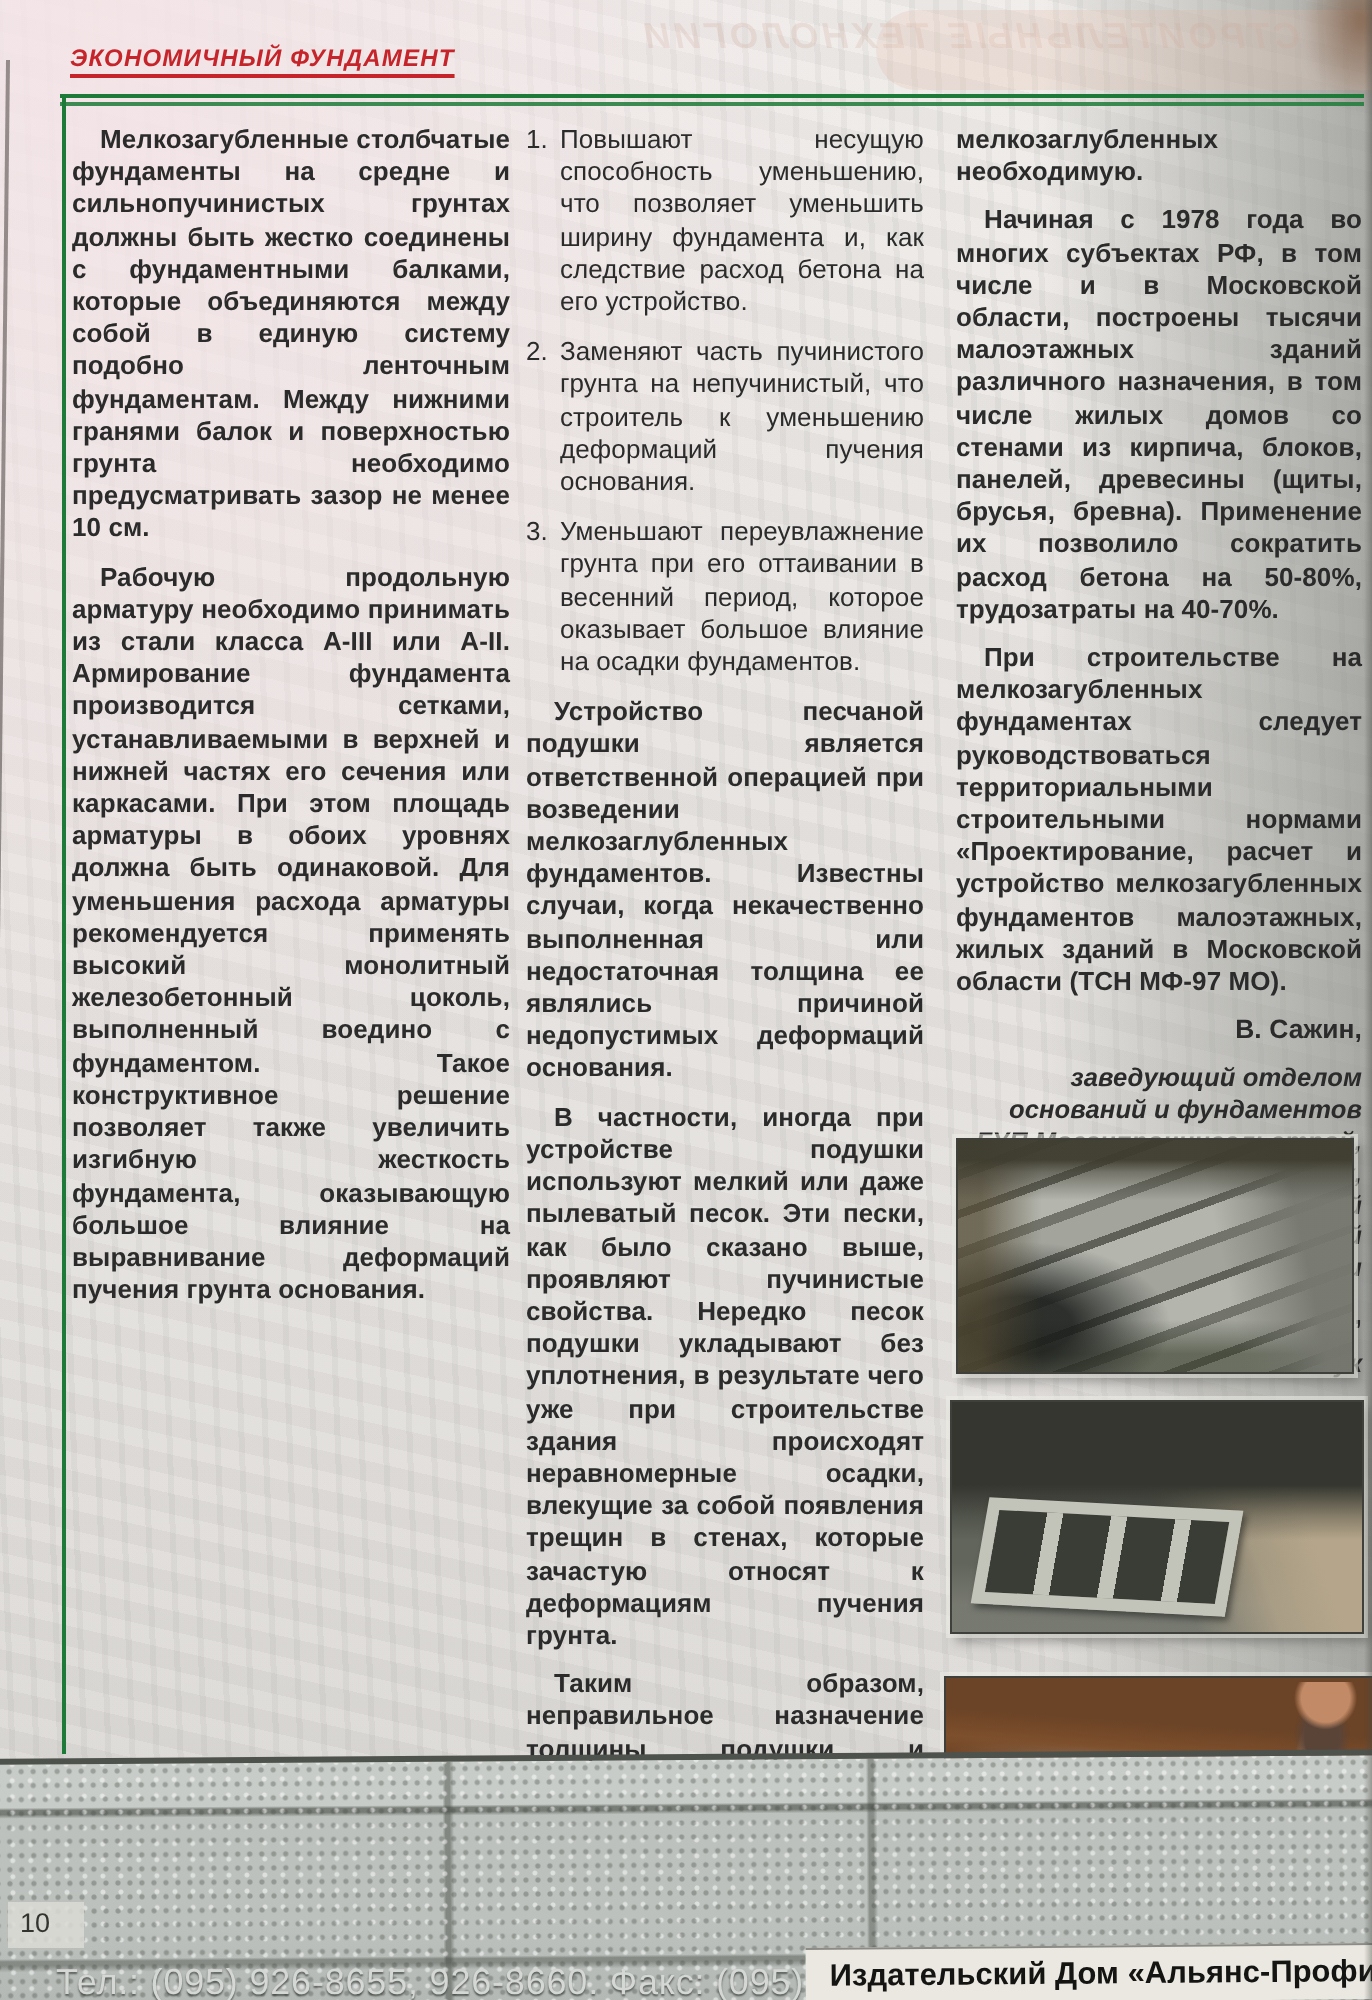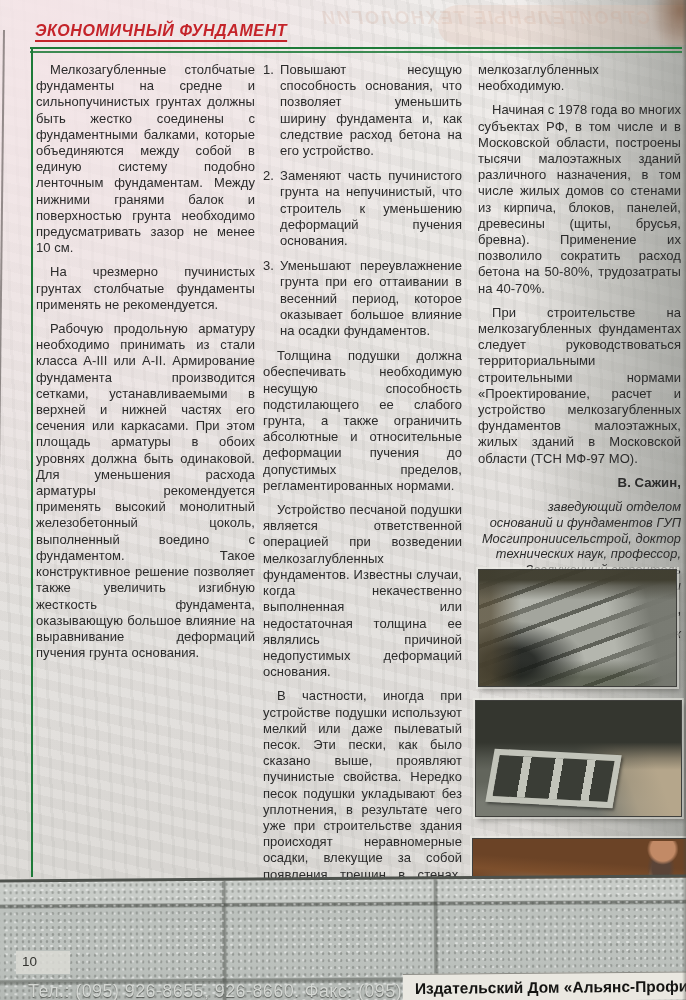--- a/index.html
+++ b/index.html
@@ -27,37 +27,37 @@
     position:absolute;left:438px;top:5px;width:310px;height:40px;
     border-radius:22px;background:rgba(228,190,170,.26);
   }
   .corner-smudge{
     position:absolute;right:-8px;top:-10px;width:44px;height:66px;
     background:radial-gradient(ellipse at 70% 30%, rgba(121,85,60,.75), rgba(121,85,60,0) 70%);
     filter:blur(2px);
   }
   .title{
     position:absolute;left:35px;top:22px;margin:0;
-    font-size:16px;font-weight:bold;font-style:italic;
+    font-size:12px;font-weight:bold;font-style:italic;
     letter-spacing:.6px;
     text-decoration:underline;text-underline-offset:4px;
     text-decoration-thickness:1.5px;
   }
   .rule-top1{position:absolute;left:30px;top:47px;width:652px;height:2px;}
   .rule-top2{position:absolute;left:30px;top:51px;width:652px;height:1.5px;opacity:.85;}
   .rule-left{position:absolute;left:31px;top:47px;width:2px;height:830px;}
   .page-edge-line{
     position:absolute;left:3px;top:30px;width:2px;height:965px;
     background:rgba(55,50,48,.5);
     transform:rotate(0.65deg);transform-origin:top left;
   }
   
   .col{position:absolute;top:62px;font-size:13px;line-height:16.2px;color:#2b2b2b;
        text-align:justify;letter-spacing:.05px;}
-  .col p{margin:0 0 8px 0;text-indent:14px;}
+  .col p{margin:0 0 8px 0;text-indent:14px;font-weight:bold;}
   .col p.noindent{text-indent:0;}
   .col1{left:36px;width:219px;}
   .col2{left:263px;width:199px;}
   .col3{left:478px;width:203px;}
   .li{display:flex;margin:0 0 9px 0;}
   .li .num{flex:0 0 17px;}
   .li .litext{flex:1;text-align:justify;}
   .author-name{font-weight:bold;text-align:right;margin:4px 0 2px 0;font-size:13.2px;}
   .author-title{font-style:italic;text-align:right;margin:0 0 6px 0;font-size:12.8px;line-height:15.8px;}
   
@@ -118,21 +118,21 @@
       radial-gradient(circle, rgba(70,74,68,.35) 0 1px, rgba(0,0,0,0) 1.6px) 0 0/6px 7px,
       radial-gradient(circle, rgba(255,255,255,.5) 0 1px, rgba(255,255,255,0) 1.5px) 3px 4px/9px 8px,
       linear-gradient(180deg, rgba(0,0,0,0) 16%, rgba(60,64,58,.55) 17% 18.5%, rgba(0,0,0,0) 20%),
       linear-gradient(180deg, rgba(0,0,0,0) 72%, rgba(60,64,58,.4) 73% 74.5%, rgba(0,0,0,0) 77%),
       linear-gradient(90deg, rgba(0,0,0,0) 0 32.8%, rgba(60,64,58,.45) 33% 33.3%, rgba(0,0,0,0) 33.6%),
       linear-gradient(90deg, rgba(0,0,0,0) 0 62.8%, rgba(60,64,58,.4) 63% 63.3%, rgba(0,0,0,0) 63.6%),
       linear-gradient(180deg,#c8ccc8 0 16%, #bcc1bd 20% 60%, #b0b5b1 100%);
   }
   
   .pagenum-strip{
-    position:absolute;left:16px;top:951px;width:54px;height:23px;
+    position:absolute;left:4px;top:951px;width:38px;height:23px;
     background:rgba(218,219,213,.85);
   }
   .pagenum{font-size:13.5px;color:#33332f;padding:3px 0 0 6px;}
   .phone{
     position:absolute;left:28px;top:981px;width:365px;
     font-size:18px;letter-spacing:.4px;color:#d4d7d3;
     text-shadow:0 1px 1px rgba(50,52,48,.7);
     white-space:nowrap;
   }
   .publisher{
@@ -156,39 +156,37 @@
   <div class="header-blob"></div>
   <div class="corner-smudge"></div>
   <h1 class="title" style="color:#c4242a;">ЭКОНОМИЧНЫЙ ФУНДАМЕНТ</h1>
   <div class="rule-top1" style="background:#1d7a38;"></div>
   <div class="rule-top2" style="background:#1d7a38;"></div>
   <div class="rule-left" style="background:#1d7a38;"></div>
   <div class="page-edge-line"></div>
 
   <section class="col col1">
     <p>Мелкозагубленные столбчатые фундаменты на средне и сильнопучинистых грунтах должны быть жестко соединены с фундаментными балками, которые объединяются между собой в единую систему подобно ленточным фундаментам. Между нижними гранями балок и поверхностью грунта необходимо предусматривать зазор не менее 10 см.</p>
-    <p>На чрезмерно пучинистых грунтах столбчатые фундаменты применять не рекомендуется.</p>
     <p>Рабочую продольную арматуру необходимо принимать из стали класса А-III или А-II. Армирование фундамента производится сетками, устанавливаемыми в верхней и нижней частях его сечения или каркасами. При этом площадь арматуры в обоих уровнях должна быть одинаковой. Для уменьшения расхода арматуры рекомендуется применять высокий монолитный железобетонный цоколь, выполненный воедино с фундаментом. Такое конструктивное решение позволяет также увеличить изгибную жесткость фундамента, оказывающую большое влияние на выравнивание деформаций пучения грунта основания.</p>
 
   </section>
 
   <section class="col col2">
     <div class="li">
       <span class="num">1.</span>
-      <span class="litext">Повышают несущую способность основания, что позволяет уменьшить ширину фундамента и, как следствие расход бетона на его устройство.</span>
+      <span class="litext">Повышают несущую способность уменьшению, что позволяет уменьшить ширину фундамента и, как следствие расход бетона на его устройство.</span>
     </div>
     <div class="li">
       <span class="num">2.</span>
       <span class="litext">Заменяют часть пучинистого грунта на непучинистый, что строитель к уменьшению деформаций пучения основания.</span>
     </div>
     <div class="li">
       <span class="num">3.</span>
       <span class="litext">Уменьшают переувлажнение грунта при его оттаивании в весенний период, которое оказывает большое влияние на осадки фундаментов.</span>
     </div>
-    <p>Толщина подушки должна обеспечивать необходимую несущую способность подстилающего ее слабого грунта, а также ограничить абсолютные и относительные деформации пучения до допустимых пределов, регламентированных нормами.</p>
     <p>Устройство песчаной подушки является ответственной операцией при возведении мелкозаглубленных фундаментов. Известны случаи, когда некачественно выполненная или недостаточная толщина ее являлись причиной недопустимых деформаций основания.</p>
     <p>В частности, иногда при устройстве подушки используют мелкий или даже пылеватый песок. Эти пески, как было сказано выше, проявляют пучинистые свойства. Нередко песок подушки укладывают без уплотнения, в результате чего уже при строительстве здания происходят неравномерные осадки, влекущие за собой появления трещин в стенах, которые зачастую относят к деформациям пучения грунта.</p>
     <p>Таким образом, неправильное назначение толщины подушки и некачественное выполнение ее дискредитируют саму идею применения мелкозаглубленных фундаментов.</p>
 
   </section>
 
   <section class="col col3">
     <p class="noindent">мелкозаглубленных необходимую.</p>
     <p>Начиная с 1978 года во многих субъектах РФ, в том числе и в Московской области, построены тысячи малоэтажных зданий различного назначения, в том числе жилых домов со стенами из кирпича, блоков, панелей, древесины (щиты, брусья, бревна). Применение их позволило сократить расход бетона на 50-80%, трудозатраты на 40-70%.</p>
     <p>При строительстве на мелкозагубленных фундаментах следует руководствоваться территориальными строительными нормами «Проектирование, расчет и устройство мелкозагубленных фундаментов малоэтажных, жилых зданий в Московской области (ТСН МФ-97 МО).</p>

